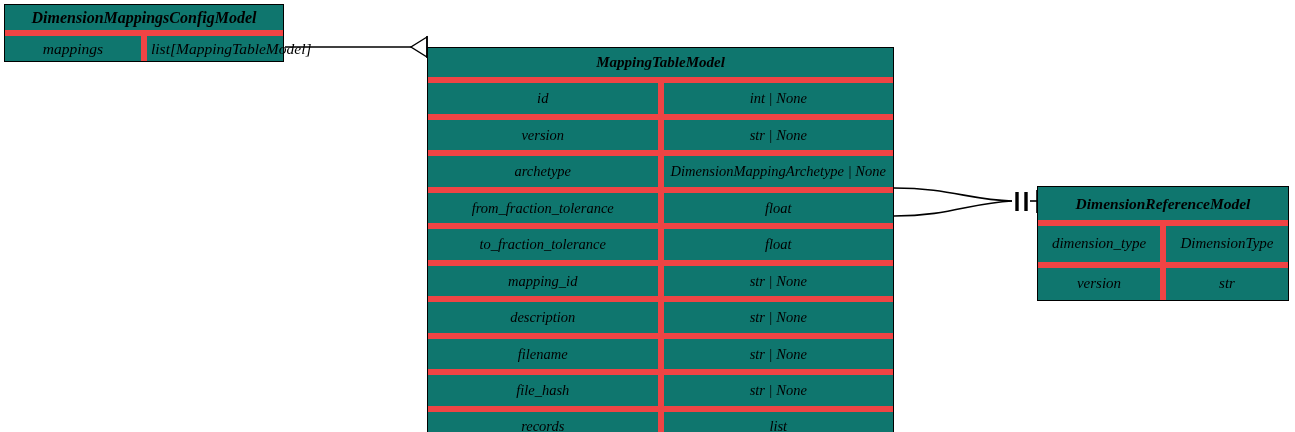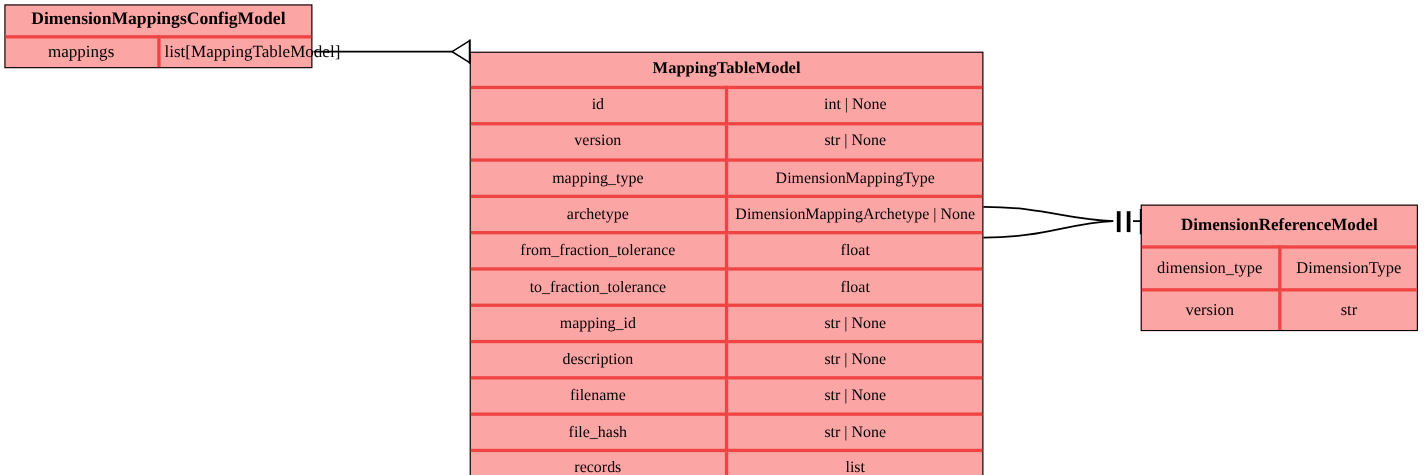--- a/index.html
+++ b/index.html
@@ -20,33 +20,34 @@
     left: 0;
     top: 0;
     width: 1295px;
     height: 432px;
   }
 
   .entity {
     position: absolute;
     box-sizing: border-box;
     border: 1px solid #000000;
-    background: #fca5a5;
+    background: #0f766e;
     border-collapse: collapse;
+    font-style: italic;
   }
 
   .entity table {
     border-collapse: collapse;
     width: 100%;
     height: 100%;
     table-layout: fixed;
   }
 
   .entity td {
-    border: 3px solid #ef4444;
+    border: 6px solid #ef4444;
     text-align: center;
     vertical-align: middle;
     font-size: 14.5px;
     color: #000000;
     padding: 0 4px;
     white-space: nowrap;
     line-height: 1;
   }
 
   .entity td.title-cell {
@@ -139,24 +140,20 @@
       </tr>
       <tr>
         <td style="width:186px;">id</td>
         <td>int | None</td>
       </tr>
       <tr>
         <td>version</td>
         <td>str | None</td>
       </tr>
       <tr>
-        <td>mapping_type</td>
-        <td>DimensionMappingType</td>
-      </tr>
-      <tr>
         <td>archetype</td>
         <td>DimensionMappingArchetype | None</td>
       </tr>
       <tr>
         <td>from_fraction_tolerance</td>
         <td>float</td>
       </tr>
       <tr>
         <td>to_fraction_tolerance</td>
         <td>float</td>

